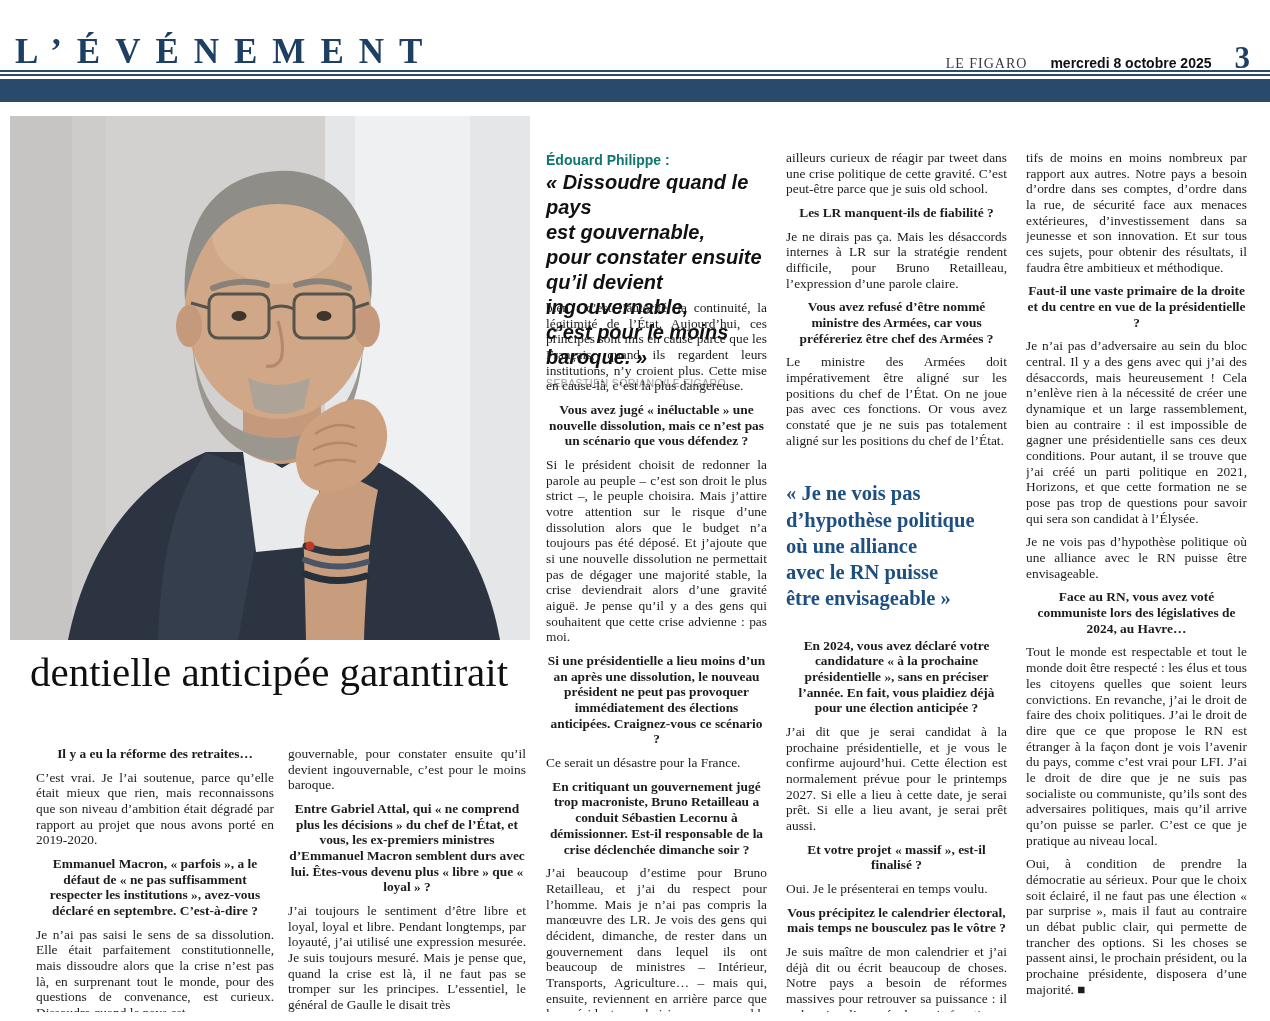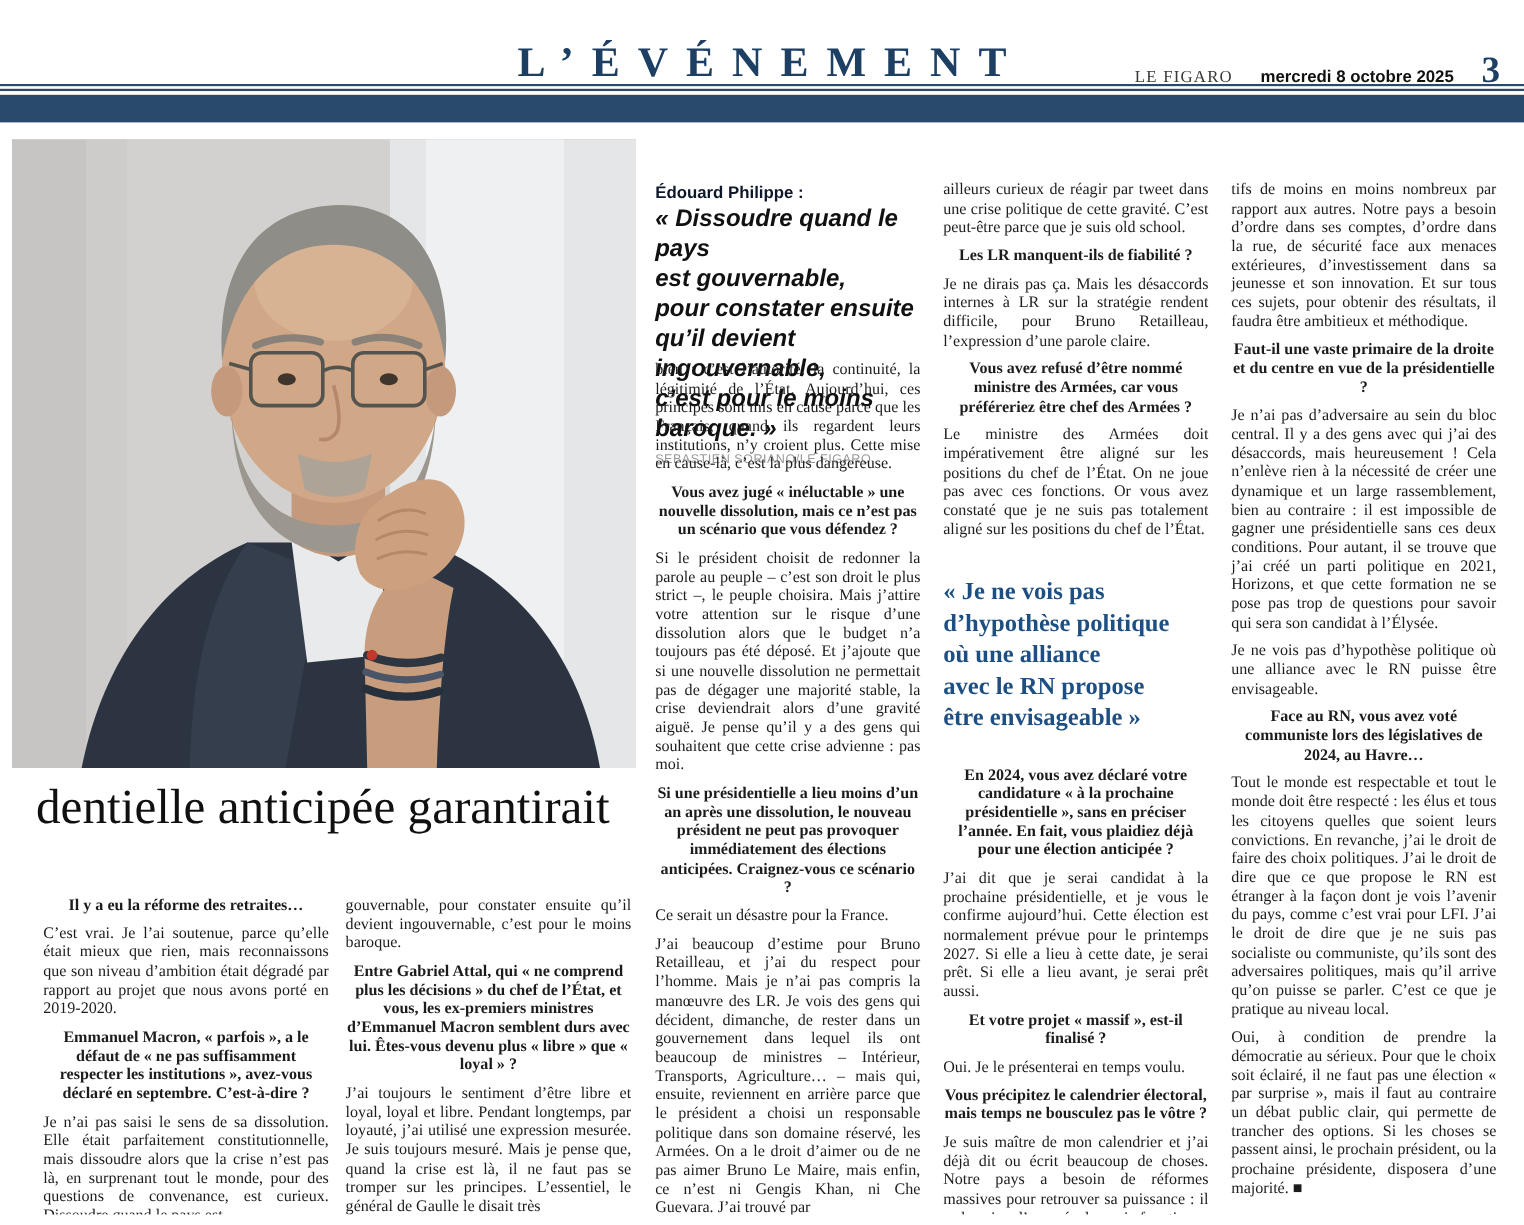--- a/index.html
+++ b/index.html
@@ -1,40 +1,40 @@
 <!DOCTYPE html>
 <html><head>
 <meta charset="utf-8">
 <style>
   html,body{margin:0;padding:0;background:#ffffff;width:1270px;height:1021px;overflow:hidden;}
   body{font-family:"Liberation Serif", serif;color:#1c1c1c;position:relative;}
   .page{position:relative;width:1270px;height:1021px;background:#fff;}
 
   
   .section-title{
-    position:absolute;top:32px;left:0;width:100%;text-align:center;
+    position:absolute;top:32px;left:0;width:100%;text-align:left;
     font-family:"Liberation Serif", serif;font-weight:700;font-size:35px;
     letter-spacing:15px;color:#1d3f63;text-indent:15px;
   }
   .page-meta{position:absolute;top:42px;right:20px;display:flex;align-items:baseline;gap:23px;}
   .masthead{font-family:"Liberation Serif", serif;font-size:14px;color:#3a3a3a;letter-spacing:1px;}
   .edition-date{font-family:"Liberation Sans", sans-serif;font-weight:700;font-size:14px;color:#101010;}
   .page-number{font-family:"Liberation Serif", serif;font-weight:700;font-size:31px;color:#1d3f63;line-height:1;}
 
   .rules{position:absolute;left:0;top:70px;width:1270px;}
   .rule-thin{height:2px;background:#2a4a6b;}
   .rule-gap{height:2px;background:#fff;}
   .rule-gap2{height:3px;background:#fff;}
   .rule-thick{height:23px;background:#2a4a6b;}
 
   
   .photo{position:absolute;left:10px;top:116px;width:520px;height:524px;overflow:hidden;background:#d2d1cf;}
 
   .photo-caption{position:absolute;left:546px;top:152px;width:218px;font-family:"Liberation Sans", sans-serif;}
-  .caption-name{font-weight:700;font-size:14px;line-height:1.25;color:#0f172a;}
+  .caption-name{font-weight:700;font-size:14px;line-height:1.25;color:#0f766e;}
   .caption-quote{font-weight:700;font-style:italic;font-size:20px;line-height:1.25;color:#111;white-space:pre-line;}
   .caption-credit{margin-top:7px;color:#9a9a9a;font-size:10.5px;letter-spacing:0.4px;}
 
   
   .headline{
     position:absolute;left:30px;top:648px;width:510px;margin:0;
     font-family:"Liberation Serif", serif;font-weight:400;font-size:41px;
     color:#101010;white-space:nowrap;letter-spacing:0px;
   }
 
@@ -156,32 +156,33 @@
       <p class="blk answer-cont">gouvernable, pour constater ensuite qu’il devient ingouvernable, c’est pour le moins baroque.</p>
       <p class="blk question">Entre Gabriel Attal, qui « ne comprend plus les décisions » du chef de l’État, et vous, les ex-premiers ministres d’Emmanuel Macron semblent durs avec lui. Êtes-vous devenu plus « libre » que « loyal » ?</p>
       <p class="blk answer">J’ai toujours le sentiment d’être libre et loyal, loyal et libre. Pendant longtemps, par loyauté, j’ai utilisé une expression mesurée. Je suis toujours mesuré. Mais je pense que, quand la crise est là, il ne faut pas se tromper sur les principes. L’essentiel, le général de Gaulle le disait très</p>
     </div>
   <div class="col col3">
       <p class="blk answer-cont">bien : c’est l’autorité, la continuité, la légitimité de l’État. Aujourd’hui, ces principes sont mis en cause parce que les Français, quand ils regardent leurs institutions, n’y croient plus. Cette mise en cause-là, c’est la plus dangereuse.</p>
       <p class="blk question">Vous avez jugé « inéluctable » une nouvelle dissolution, mais ce n’est pas un scénario que vous défendez ?</p>
       <p class="blk answer">Si le président choisit de redonner la parole au peuple – c’est son droit le plus strict –, le peuple choisira. Mais j’attire votre attention sur le risque d’une dissolution alors que le budget n’a toujours pas été déposé. Et j’ajoute que si une nouvelle dissolution ne permettait pas de dégager une majorité stable, la crise deviendrait alors d’une gravité aiguë. Je pense qu’il y a des gens qui souhaitent que cette crise advienne : pas moi.</p>
       <p class="blk question">Si une présidentielle a lieu moins d’un an après une dissolution, le nouveau président ne peut pas provoquer immédiatement des élections anticipées. Craignez-vous ce scénario ?</p>
       <p class="blk answer">Ce serait un désastre pour la France.</p>
+      <p class="blk question">En critiquant un gouvernement jugé trop macroniste, Bruno Retailleau a conduit Sébastien Lecornu à démissionner. Est-il responsable de la crise déclenchée dimanche soir ?</p>
       <p class="blk answer">J’ai beaucoup d’estime pour Bruno Retailleau, et j’ai du respect pour l’homme. Mais je n’ai pas compris la manœuvre des LR. Je vois des gens qui décident, dimanche, de rester dans un gouvernement dans lequel ils ont beaucoup de ministres – Intérieur, Transports, Agriculture… – mais qui, ensuite, reviennent en arrière parce que le président a choisi un responsable politique dans son domaine réservé, les Armées. On a le droit d’aimer ou de ne pas aimer Bruno Le Maire, mais enfin, ce n’est ni Gengis Khan, ni Che Guevara. J’ai trouvé par</p>
     </div>
   <div class="col col4">
       <p class="blk answer-cont">ailleurs curieux de réagir par tweet dans une crise politique de cette gravité. C’est peut-être parce que je suis old school.</p>
       <p class="blk question">Les LR manquent-ils de fiabilité ?</p>
       <p class="blk answer">Je ne dirais pas ça. Mais les désaccords internes à LR sur la stratégie rendent difficile, pour Bruno Retailleau, l’expression d’une parole claire.</p>
       <p class="blk question">Vous avez refusé d’être nommé ministre des Armées, car vous préféreriez être chef des Armées ?</p>
       <p class="blk answer">Le ministre des Armées doit impérativement être aligné sur les positions du chef de l’État. On ne joue pas avec ces fonctions. Or vous avez constaté que je ne suis pas totalement aligné sur les positions du chef de l’État.</p>
       <p class="blk pullquote">« Je ne vois pas
 d’hypothèse politique
 où une alliance
-avec le RN propose
+avec le RN puisse
 être envisageable »</p>
       <p class="blk question">En 2024, vous avez déclaré votre candidature « à la prochaine présidentielle », sans en préciser l’année. En fait, vous plaidiez déjà pour une élection anticipée ?</p>
       <p class="blk answer">J’ai dit que je serai candidat à la prochaine présidentielle, et je vous le confirme aujourd’hui. Cette élection est normalement prévue pour le printemps 2027. Si elle a lieu à cette date, je serai prêt. Si elle a lieu avant, je serai prêt aussi.</p>
       <p class="blk question">Et votre projet « massif », est-il finalisé ?</p>
       <p class="blk answer">Oui. Je le présenterai en temps voulu.</p>
       <p class="blk question">Vous précipitez le calendrier électoral, mais temps ne bousculez pas le vôtre ?</p>
       <p class="blk answer">Je suis maître de mon calendrier et j’ai déjà dit ou écrit beaucoup de choses. Notre pays a besoin de réformes massives pour retrouver sa puissance : il a besoin d’une école qui fonctionne mieux, c’est à mon sens la base de tout ; il a besoin d’une justice profondément transformée car elle est le maillon faible de l’État régalien ; il a besoin d’un modèle social nouveau, financièrement équilibré et qui ne pèse pas sur le travail d’ac-</p>
     </div>
   <div class="col col5">
       <p class="blk answer-cont">tifs de moins en moins nombreux par rapport aux autres. Notre pays a besoin d’ordre dans ses comptes, d’ordre dans la rue, de sécurité face aux menaces extérieures, d’investissement dans sa jeunesse et son innovation. Et sur tous ces sujets, pour obtenir des résultats, il faudra être ambitieux et méthodique.</p>

